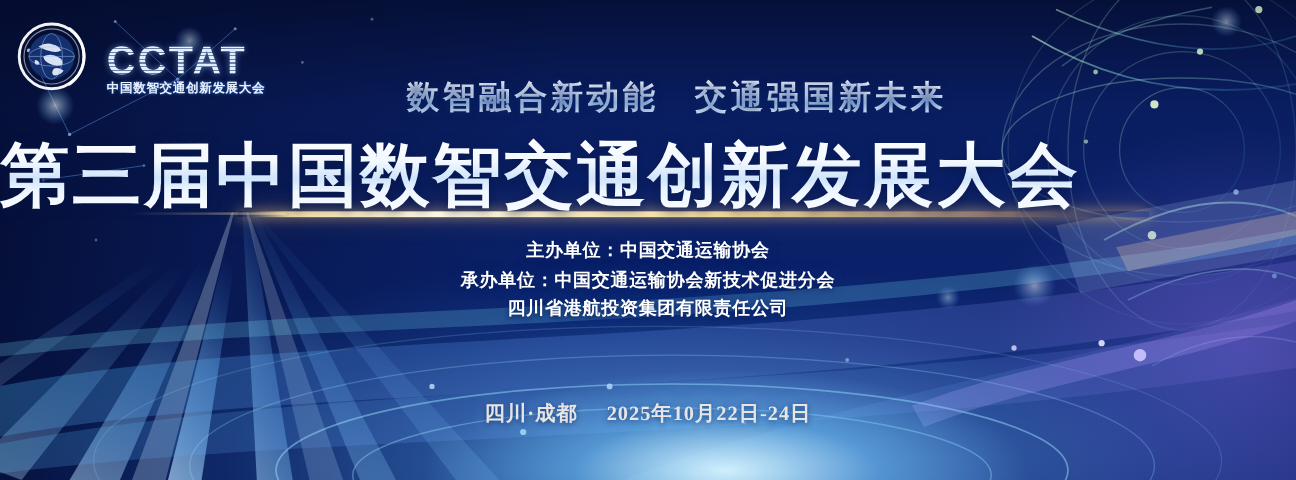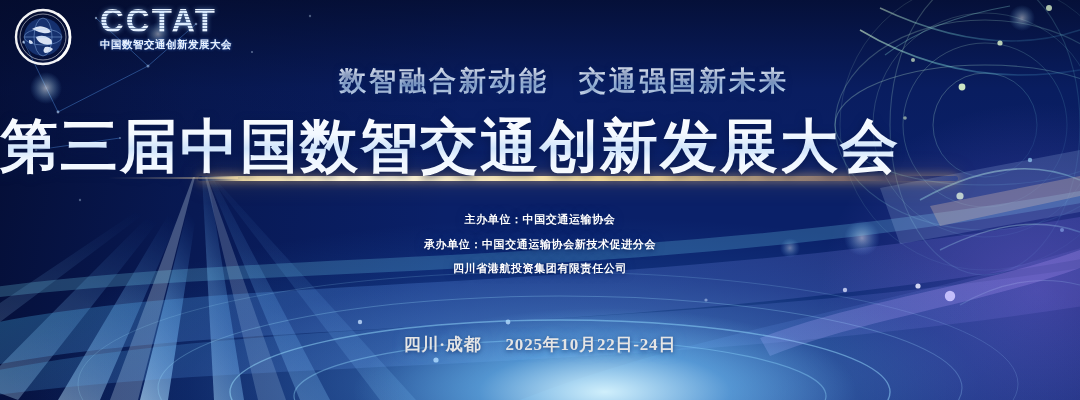--- a/index.html
+++ b/index.html
@@ -34,22 +34,22 @@
       radial-gradient(ellipse 720px 210px at 54% 385px, rgba(110,195,255,.55) 0%, rgba(60,150,240,.12) 55%, rgba(0,0,0,0) 80%);
   }
   .glow-right{
     background:radial-gradient(ellipse 300px 260px at 96% 290px, rgba(150,120,255,.30) 0%, rgba(90,80,220,0) 72%);
   }
 
   svg.layer{width:1080px;height:400px;}
 
   
   .logo{
-    position:absolute;left:12px;top:4px;
-    display:flex;align-items:flex-start;gap:22px;
+    position:absolute;left:12px;top:14px;
+    display:flex;align-items:flex-end;gap:11px;
     z-index:7;
   }
   .logo-mark{width:66px;height:66px;flex:0 0 66px;}
   .logo-text{display:flex;flex-direction:column;justify-content:center;line-height:1;}
   .logo-acro{
     font-family:"Liberation Sans","DejaVu Sans",sans-serif;
     font-weight:700;font-size:33px;letter-spacing:2px;
     color:#ffffff;
     background:repeating-linear-gradient(0deg,#ffffff 0 2px,rgba(255,255,255,.35) 2px 3px);
     -webkit-background-clip:text;background-clip:text;
@@ -86,23 +86,23 @@
     background:linear-gradient(90deg, rgba(255,210,120,0) 0%, rgba(255,232,170,.95) 6%, rgba(255,248,225,1) 22%, rgba(255,226,150,.95) 55%, rgba(225,170,110,.55) 85%, rgba(200,150,110,0) 100%);
     border-radius:3px;
     box-shadow:0 0 10px rgba(255,205,120,.65),0 0 22px rgba(255,180,90,.35);
   }
   .gold-line::before{
     content:"";position:absolute;left:-90px;top:1px;width:130px;height:2px;
     background:linear-gradient(90deg, rgba(255,200,120,0) 0%, rgba(255,225,165,.55) 100%);
   }
 
   .orgs{
-    position:absolute;left:0;right:0;top:207px;z-index:6;
+    position:absolute;left:0;right:0;top:197px;z-index:6;
     text-align:center;color:#ffffff;
-    font-size:11px;font-weight:700;line-height:24.5px;letter-spacing:.6px;
+    font-size:15px;font-weight:700;line-height:24.5px;letter-spacing:.6px;
     text-shadow:0 1px 4px rgba(6,26,80,.85),0 0 10px rgba(20,60,150,.55);
   }
   .orgs div{white-space:nowrap;}
 
   .venue{
     position:absolute;left:0;right:0;top:333px;z-index:6;
     text-align:center;color:#e5e5e5;
     font-size:17px;font-weight:700;letter-spacing:.8px;
     text-shadow:0 1px 5px rgba(6,30,90,.8),0 0 12px rgba(120,200,255,.5);
   }

